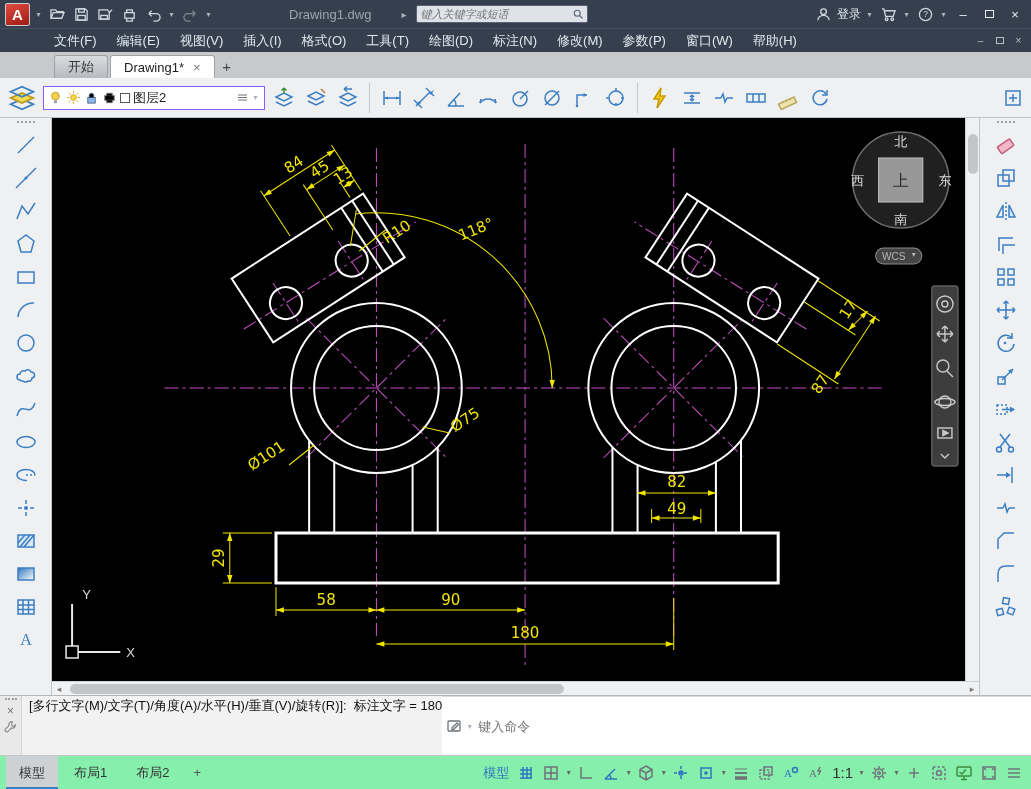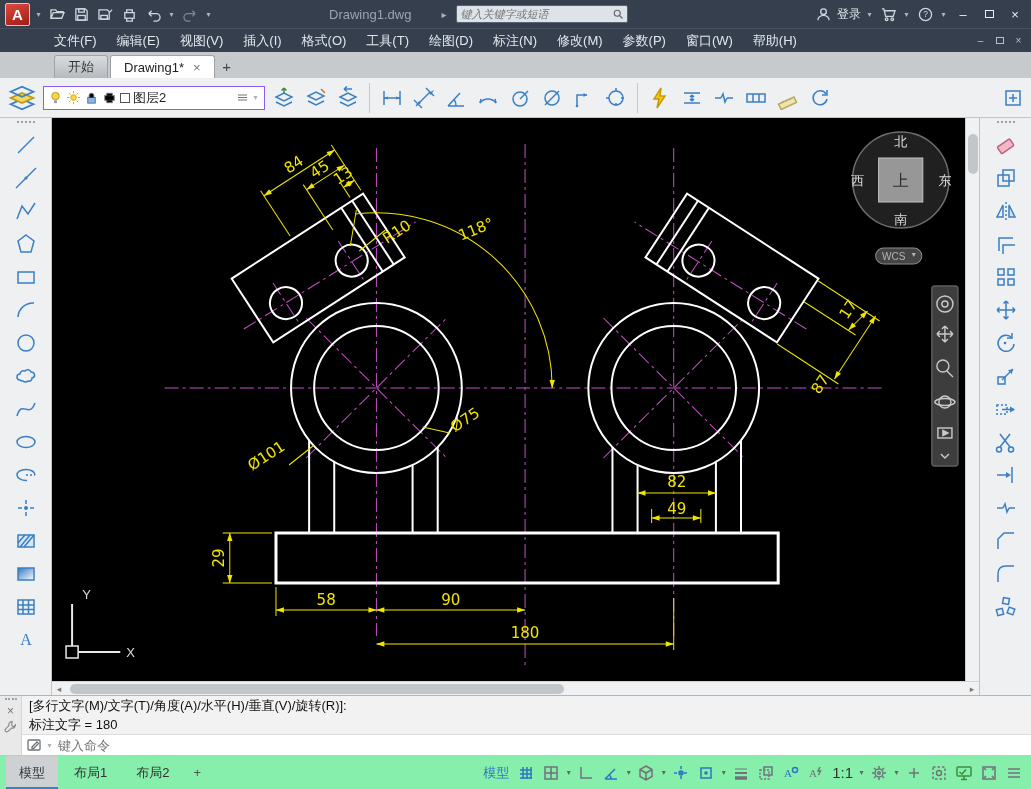--- a/index.html
+++ b/index.html
@@ -7,21 +7,21 @@
 body{font-family:"Liberation Sans","DejaVu Sans",sans-serif;font-size:12px;color:#222;background:#9aa0a6;overflow:hidden}
 .app{width:1031px;height:789px;display:flex;flex-direction:column;background:#eef0f2}
 
 
 .titlebar{height:28px;background:#353f4e;display:flex;align-items:center;padding:0 5px;gap:4px;color:#dfe4ea;flex:none}
 .logo{width:25px;height:23px;background:linear-gradient(160deg,#e04a3f,#9e1c14);border:1px solid #c9cdd2;border-radius:2px;display:flex;align-items:center;justify-content:center;font-weight:bold;font-size:15px;color:#fff;flex:none}
 .tb-ic{width:20px;height:20px;display:flex;align-items:center;justify-content:center;flex:none}
 .tb-ic svg{width:15px;height:15px;stroke:#cfd6de;fill:none;stroke-width:1.4}
 .tb-ic.dim svg{stroke:#7d8692}
 .caret{font-size:8px;color:#aab3bf;width:9px;text-align:center;flex:none}
-.doc-title{color:#9aa5b1;font-size:13px;margin-left:112px;white-space:nowrap}
+.doc-title{color:#9aa5b1;font-size:13px;margin-left:72px;white-space:nowrap}
 .play{color:#aab3bf;font-size:10px;margin-left:26px}
 .searchbox{width:172px;height:18px;background:#dde3e9;border:1px solid #5a6372;border-radius:2px;display:flex;align-items:center;padding:0 3px;margin-left:6px}
 .searchbox input{flex:1;border:none;outline:none;background:transparent;font-style:italic;font-size:11px;color:#5d6673;font-family:inherit;min-width:0}
 .searchbox svg{width:12px;height:12px;stroke:#5d6673;fill:none;stroke-width:1.5;flex:none}
 .tb-right{margin-left:auto;display:flex;align-items:center;gap:4px}
 .login{font-size:12px;color:#dfe4ea}
 .winbtn{width:22px;height:22px;display:flex;align-items:center;justify-content:center;color:#e8edf2;font-size:13px}
 .restore-box{width:9px;height:8px;border:1px solid #e8edf2}
 
 
@@ -69,21 +69,21 @@
 .hscroll{height:14px;background:#f0f1f2;border-top:1px solid #d0d2d4;display:flex;align-items:center;flex:none}
 .harrow{width:14px;text-align:center;color:#777;font-size:9px;flex:none}
 .htrack{flex:1;position:relative;height:100%}
 .hthumb{position:absolute;left:4px;top:2px;height:10px;width:55%;background:#c3c6c9;border-radius:5px}
 
 
 .cmdpanel{height:60px;flex:none;background:#f2f2f2;border-top:1px solid #b5b5b5;display:flex}
 .cmd-gutter{width:22px;background:#e9e9e9;border-right:1px solid #d5d5d5;display:flex;flex-direction:column;align-items:center;padding:2px 0;gap:3px;color:#777}
 .cmd-gutter .x{font-size:12px;line-height:1}
 .cmd-gutter svg{width:13px;height:13px;stroke:#8a8a8a;fill:none;stroke-width:1.4}
-.cmd-main{flex:1;display:flex;flex-direction:column;min-width:0}
+.cmd-main{flex:1;display:flex;flex-direction:row;min-width:0}
 .cmd-line{height:19px;line-height:19px;padding-left:7px;font-size:13px;color:#111;white-space:nowrap;overflow:hidden}
 .cmd-input-row{flex:1;background:#fff;border-top:1px solid #dcdcdc;display:flex;align-items:center;gap:4px;padding-left:5px}
 .cmd-badge{display:flex;align-items:center;gap:2px;color:#666}
 .cmd-badge svg{width:16px;height:14px;stroke:#6f7478;fill:none;stroke-width:1.3}
 .cmd-input{border:none;outline:none;color:#8a8a8a;font-size:13px;flex:1;font-family:inherit;background:transparent}
 
 
 .statusbar{height:34px;flex:none;background:#86efac;border-top:1px solid #c6c6c6;display:flex;align-items:center;padding:0 6px;gap:3px}
 .lt{height:100%;padding:0 13px;display:flex;align-items:center;font-size:13px;color:#333;white-space:nowrap}
 .lt.active{background:#ced1d4;box-shadow:inset 0 -2px 0 #3b7fc4}

